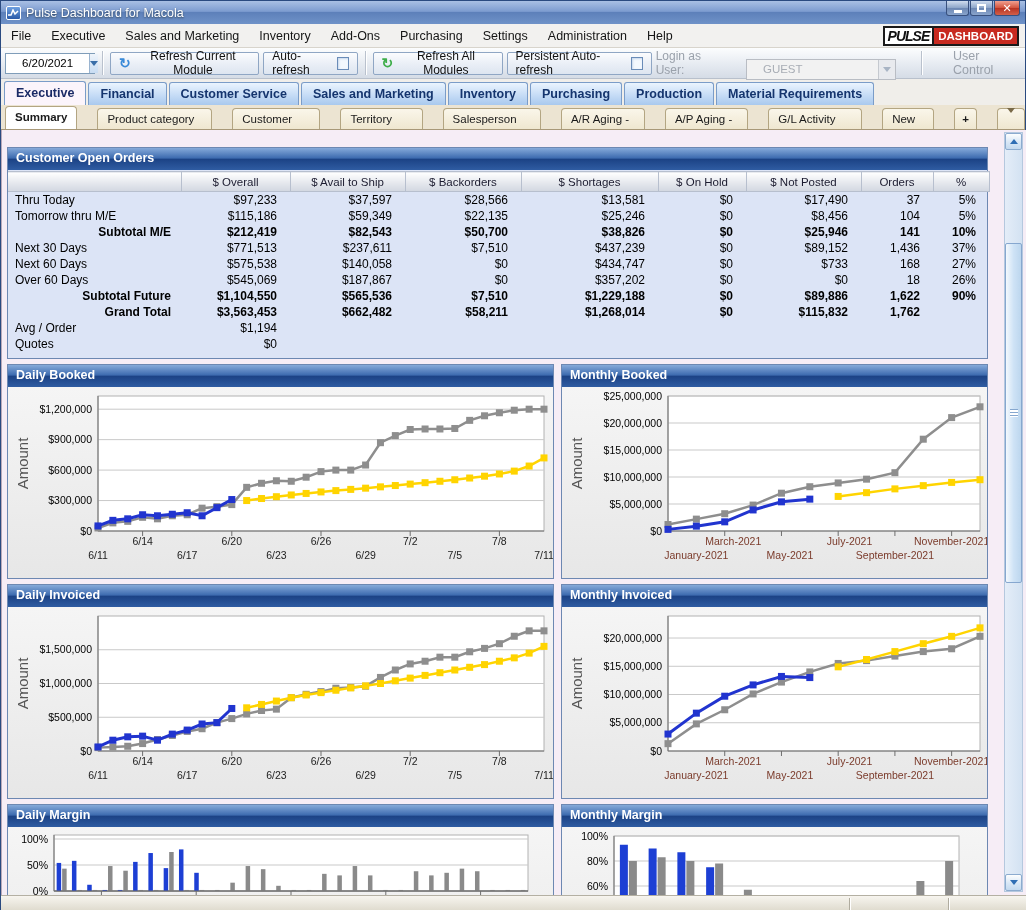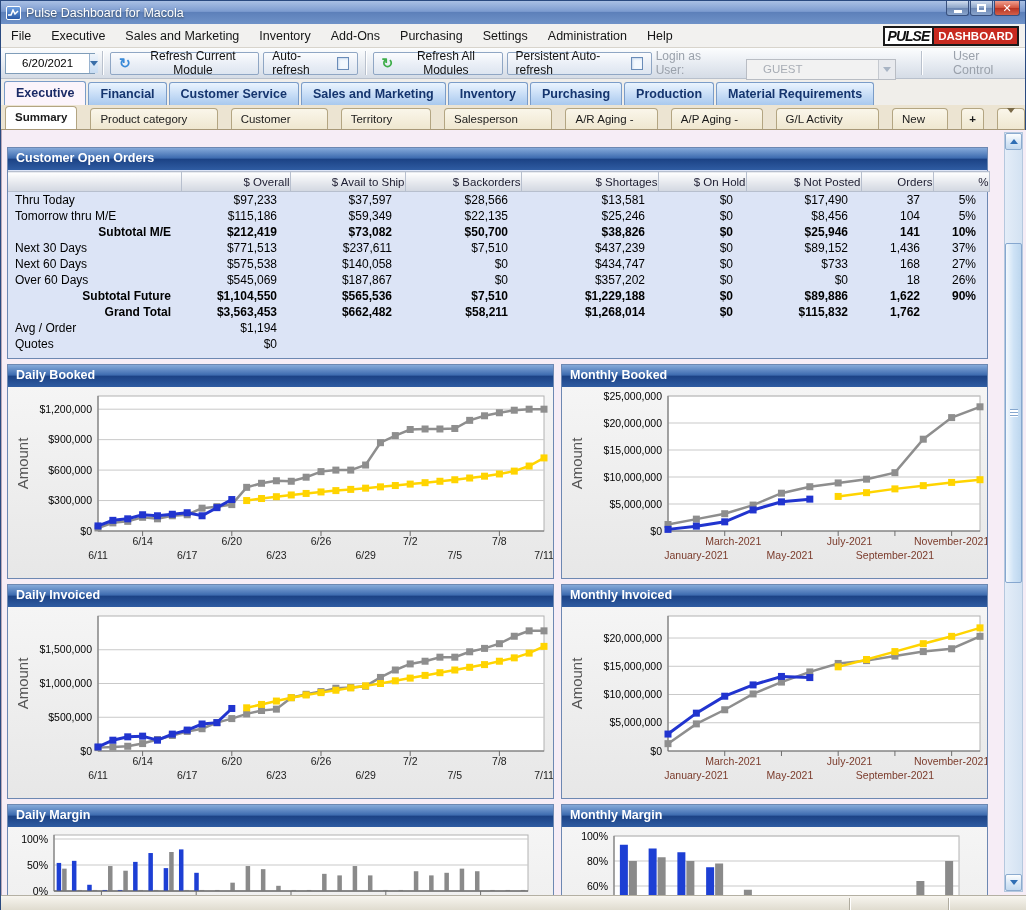--- a/index.html
+++ b/index.html
@@ -48,40 +48,40 @@
   .tb-right .combo .chev { border-top-color:#a8b4c4; }
   .disabled-btn { color:#9aa1ab; font-size:12.5px; padding:0 6px; }
 
   
   .module-tabs { position:absolute; left:3px; top:80px; height:24px; display:flex; gap:2px; align-items:flex-end; }
   .mtab { height:23px; line-height:22px; padding:0 11px; font-weight:bold; font-size:12.5px; color:#15356e;
     background:linear-gradient(#eaf4fe,#c6dcf6 55%,#a9c9ee); border:1px solid #7a9cc8; border-bottom:none; border-radius:3px 3px 0 0; }
   .mtab.active { background:#fbf4fb; color:#1a2a66; height:24px; }
 
   
-  .sub-tabs { position:absolute; left:0px; top:104px; width:100%; height:25px; background:#ece4d2; border-bottom:1px solid #a89878; display:flex; align-items:flex-end; padding-left:4px; gap:13px; }
+  .sub-tabs { position:absolute; left:0px; top:104px; width:100%; height:25px; background:#ece4d2; border-bottom:1px solid #a89878; display:flex; align-items:flex-end; padding-left:4px; gap:20px; }
   .stab { height:21px; line-height:20px; padding:0 9px; font-size:11.5px; color:#1a1a1a;
     background:linear-gradient(#faf6ea,#efe7d0); border:1px solid #b3a582; border-bottom:none; border-radius:4px 4px 0 0; }
   .stab.active { background:#fff; font-weight:bold; height:23px; }
   .stab.mini { padding:0 7px; font-weight:bold; }
   .chev-dn { width:0; height:0; border-left:4px solid transparent; border-right:4px solid transparent; border-top:5px solid #7a6a48; margin:0 2px; }
 
   
   .content { position:absolute; left:0; top:129px; width:1026px; height:765px; background:#f6edf6; border-left:1px solid #b9a9b9; overflow:hidden; }
   .panel { position:absolute; border:1px solid #6d88b2; background:#fff; }
   .panel-header { height:22px; background:linear-gradient(#86aada 0%, #3e6cb0 45%, #1c4386 52%, #2f5ca2 100%);
     color:#fff; font-weight:bold; font-size:12.5px; line-height:21px; padding-left:8px; }
   .panel-body { position:absolute; left:0; top:22px; right:0; bottom:0; }
   .chart-body { background:linear-gradient(#f5f5f5,#e7e7e7); }
 
   
   .table-body { background:#dce4f6; padding-top:1px; }
   table.orders { border-collapse:collapse; width:100%; table-layout:fixed; }
   table.orders thead td { height:20px; background:linear-gradient(#ffffff,#e3e6ec 60%,#d2d7e1);
-    border:1px solid #b7bfce; font-size:11.5px; color:#1c1c30; text-align:right; overflow:hidden; white-space:nowrap; }
+    border:1px solid #b7bfce; font-size:11.5px; color:#1c1c30; text-align:center; overflow:hidden; white-space:nowrap; }
   table.orders thead td:first-child { border-left:none; }
   table.orders tbody td { height:16px; font-size:12px; color:#000; text-align:right; padding-right:13px; white-space:nowrap; overflow:hidden; }
   table.orders tbody td.lbl { text-align:left; padding-left:7px; padding-right:4px; }
   table.orders tbody tr.bold td { font-weight:bold; }
   table.orders tbody tr.bold td.lbl { text-align:right; padding-right:10px; }
 
   
   .vscroll { position:absolute; left:1002px; top:2px; width:19px; height:760px; background:linear-gradient(90deg,#e4edf8,#d3e2f2); border:1px solid #b5c8de; }
   .vs-btn { position:absolute; left:0; width:17px; height:17px; background:linear-gradient(#fdfefe,#d8e7f6 55%,#c3d9ef); border:1px solid #8cabcf; border-radius:2px; display:flex; align-items:center; justify-content:center; }
   .vs-up { top:0; } .vs-dn { bottom:0; }
@@ -254,21 +254,21 @@
                 <td>$22,135</td>
                 <td>$25,246</td>
                 <td>$0</td>
                 <td>$8,456</td>
                 <td>104</td>
                 <td>5%</td>
               </tr>
               <tr class="bold">
                 <td class="lbl">Subtotal M/E</td>
                 <td>$212,419</td>
-                <td>$73,082</td>
+                <td>$82,543</td>
                 <td>$50,700</td>
                 <td>$38,826</td>
                 <td>$0</td>
                 <td>$25,946</td>
                 <td>141</td>
                 <td>10%</td>
               </tr>
               <tr class="">
                 <td class="lbl">Next 30 Days</td>
                 <td>$771,513</td>

